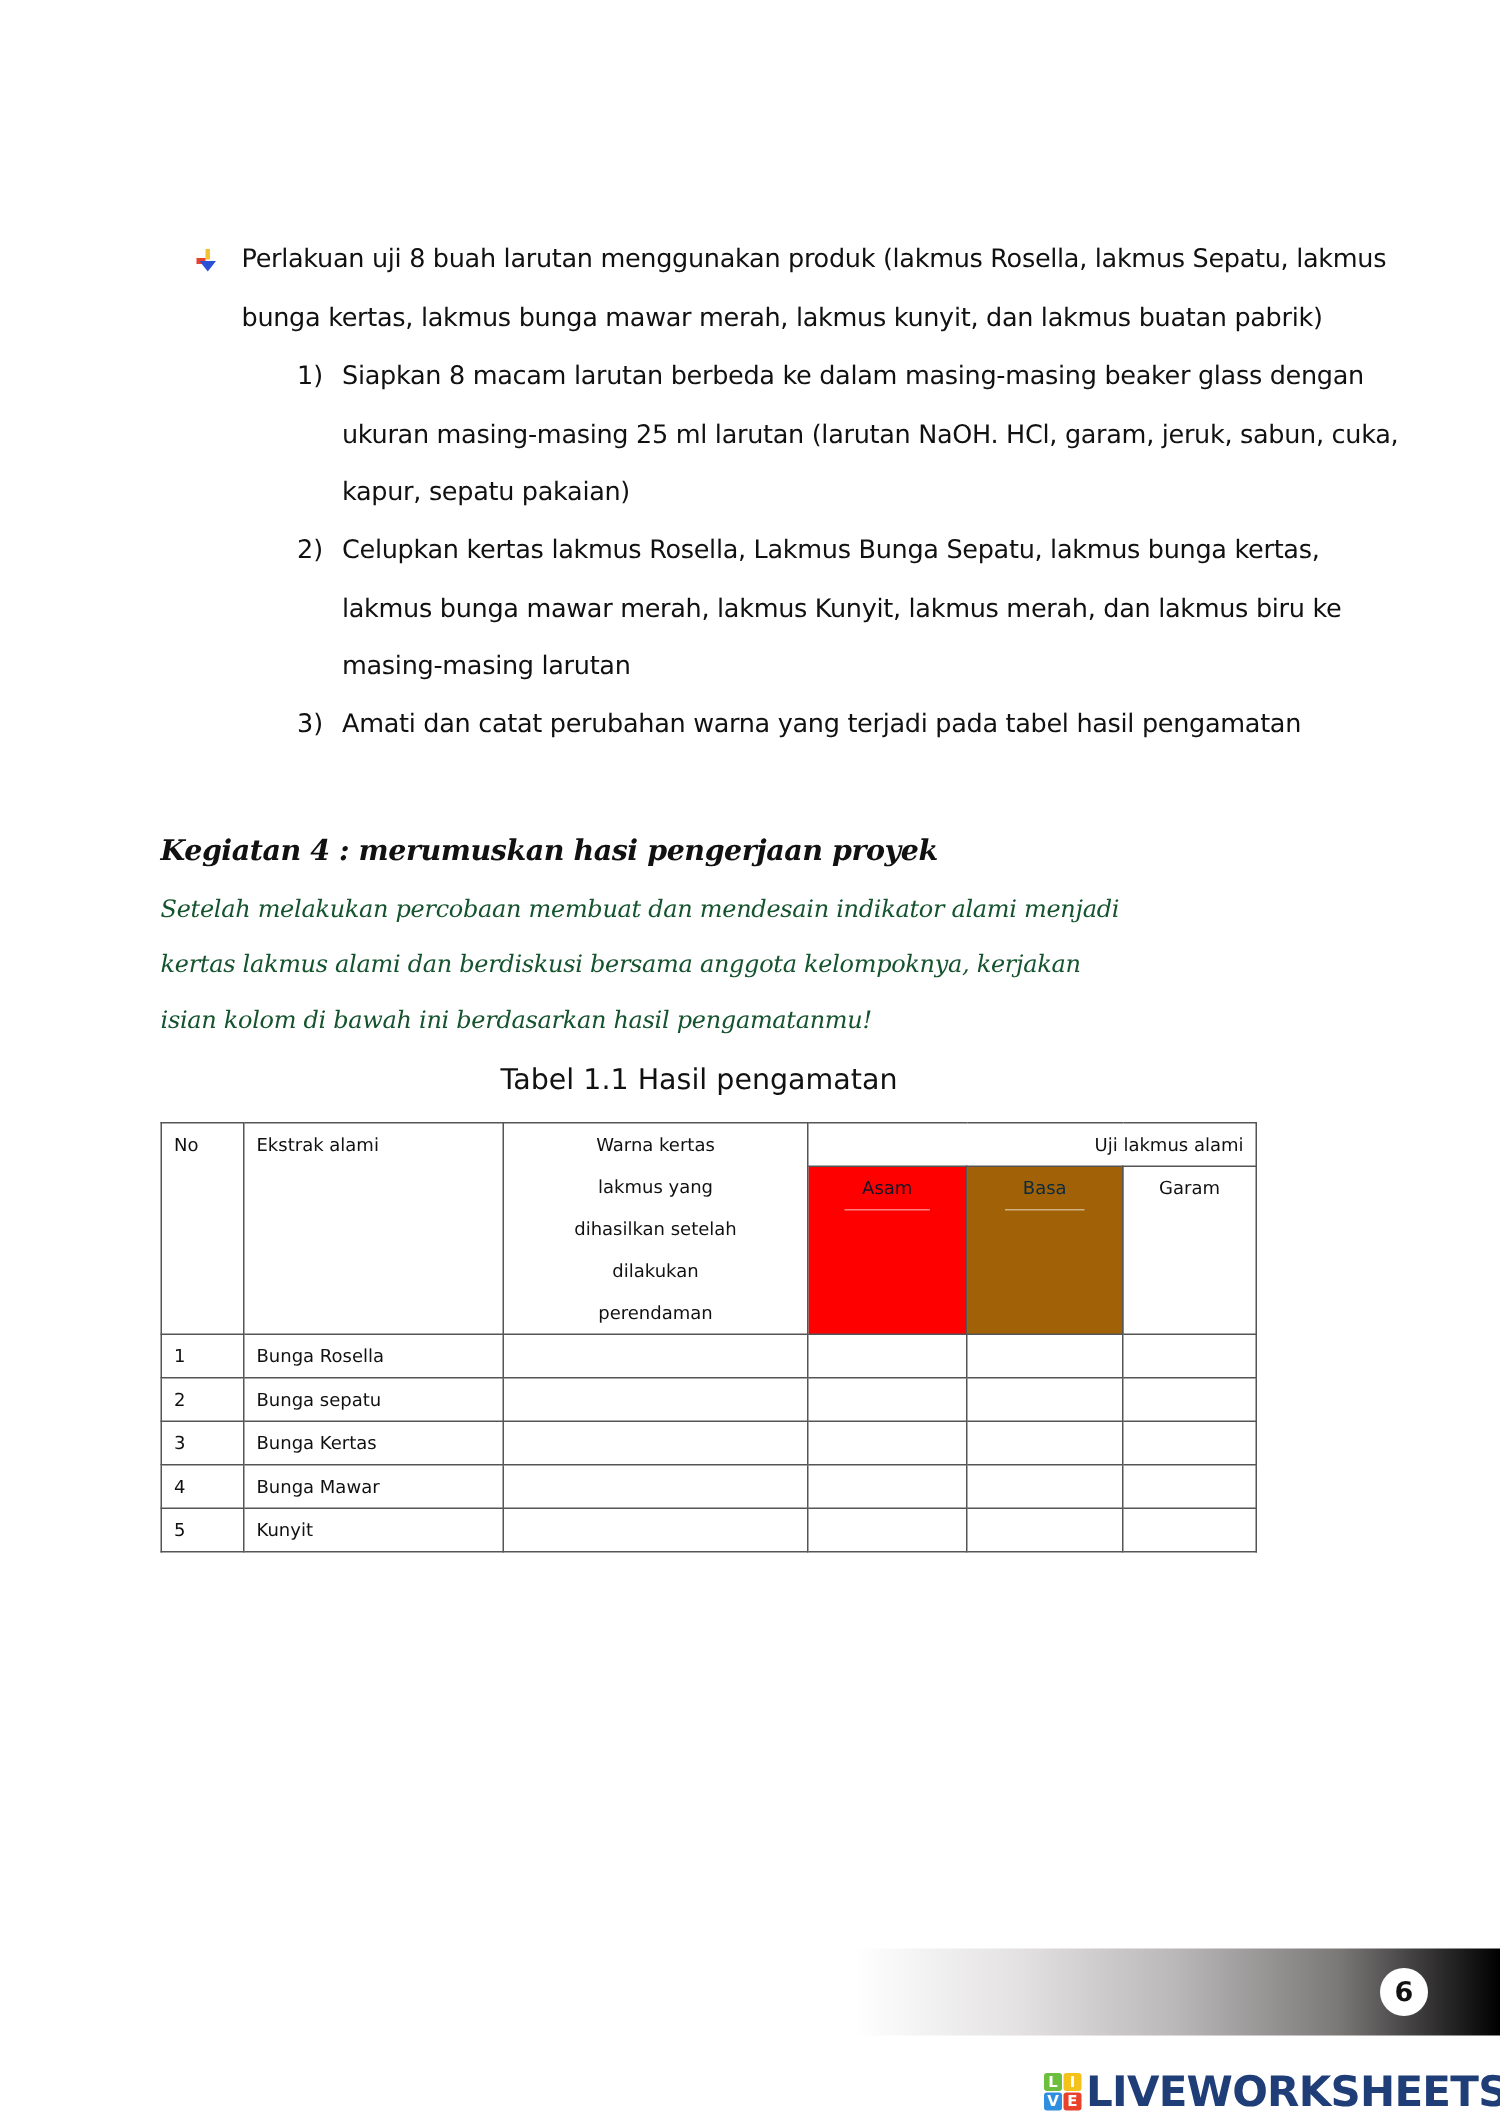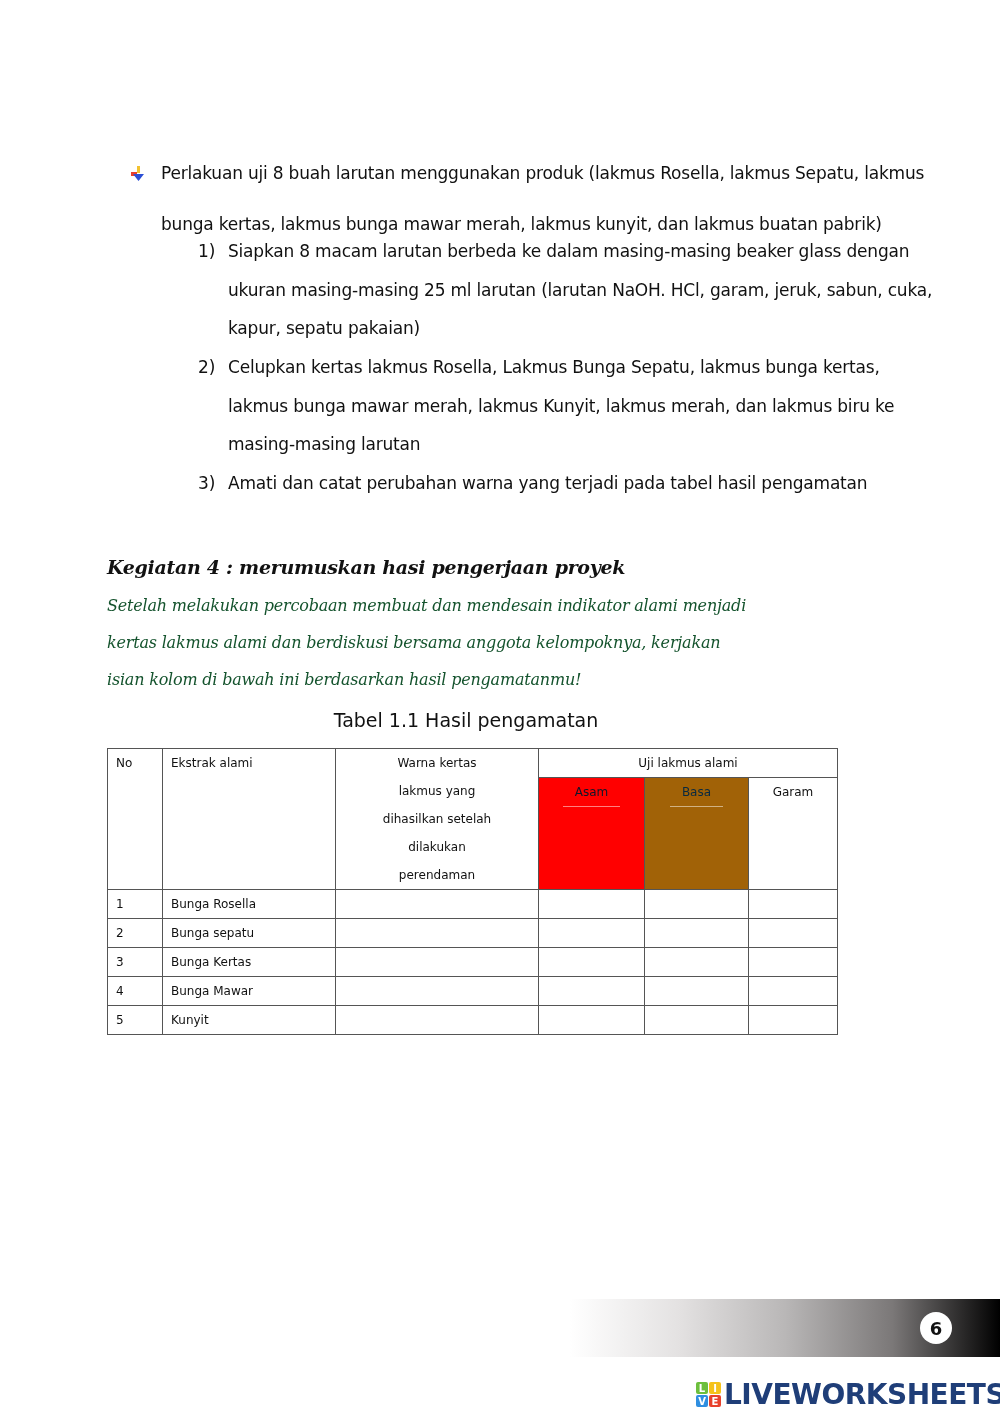--- a/index.html
+++ b/index.html
@@ -34,21 +34,21 @@
   }
   table.obs td {
     border: 1.5px solid #555; padding: 0 8px; vertical-align: top; line-height: 28px;
   }
   .c-no { width: 38px; }
   .c-ek { width: 156px; border-radius: 20px; }
   .c-wr { width: 186px; text-align: center; }
   .c-as { width: 89px; text-align: center; }
   .c-bs { width: 87px; text-align: center; }
   .c-gr { width: 72px; text-align: center; }
-  .uji { text-align: center; height: 28px; }
+  .uji { text-align: right; height: 28px; }
   .asam { background: #ff0000; }
   .basa { background: #a16207; }
   .subhead { display: inline-block; padding: 0 12px; border-bottom: 1px solid rgba(255,255,255,0.5); }
   tr.data td { height: 28px; line-height: 28px; }
 
   
   .footer-bar {
     left: 570px; top: 1299px; width: 430px; height: 58px;
     background: linear-gradient(to right, #ffffff 0%, #e4e2e2 25%, #b9b7b7 50%, #7b7878 75%, #000000 100%);
   }
@@ -73,21 +73,21 @@
 <body>
 
 <div class="abs bullet">
   <svg width="16" height="16" viewBox="0 0 16 16">
     <rect x="7" y="0" width="3" height="7" fill="#f2c230"></rect>
     <rect x="1" y="6" width="6" height="4" fill="#e8412c"></rect>
     <polygon points="3,8 14,8 8.5,15" fill="#2b4fd6"></polygon>
   </svg>
 </div>
 <div class="abs body-text" style="left:161px; top:163px;">Perlakuan uji 8 buah larutan menggunakan produk (lakmus Rosella, lakmus Sepatu, lakmus</div>
-<div class="abs body-text" style="left:161px; top:202px;margin-top:12px;">bunga kertas, lakmus bunga mawar merah, lakmus kunyit, dan lakmus buatan pabrik)</div>
+<div class="abs body-text" style="left:161px; top:202px;">bunga kertas, lakmus bunga mawar merah, lakmus kunyit, dan lakmus buatan pabrik)</div>
 
 <div class="num" style="left:198px; top:241px;">1)</div>
 <div class="abs body-text" style="left:228px; top:241px;">Siapkan 8 macam larutan berbeda ke dalam masing-masing beaker glass dengan</div>
 <div class="abs body-text" style="left:228px; top:280px;">ukuran masing-masing 25 ml larutan (larutan NaOH. HCl, garam, jeruk, sabun, cuka,</div>
 <div class="abs body-text" style="left:228px; top:318px;">kapur, sepatu pakaian)</div>
 
 <div class="num" style="left:198px; top:357px;">2)</div>
 <div class="abs body-text" style="left:228px; top:357px;">Celupkan kertas lakmus Rosella, Lakmus Bunga Sepatu, lakmus bunga kertas,</div>
 <div class="abs body-text" style="left:228px; top:396px;">lakmus bunga mawar merah, lakmus Kunyit, lakmus merah, dan lakmus biru ke</div>
 <div class="abs body-text" style="left:228px; top:434px;">masing-masing larutan</div>

